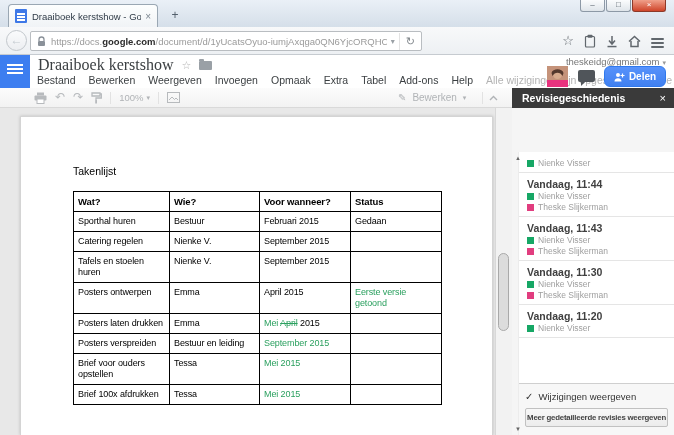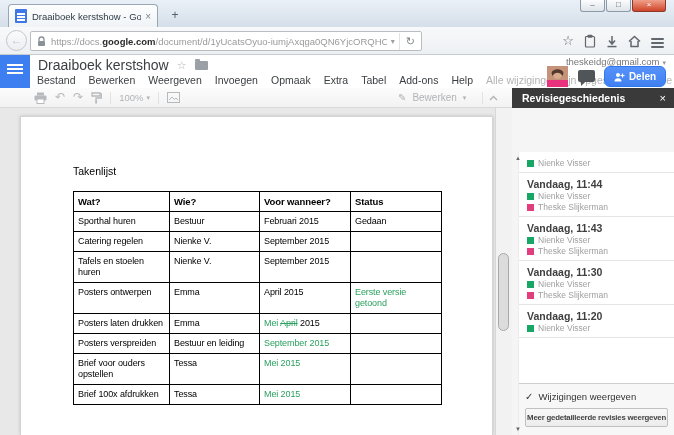--- a/index.html
+++ b/index.html
@@ -48,21 +48,21 @@
   .ni{color:#61676d;font-size:13px;line-height:18px;}
   .hamburger{display:flex;flex-direction:column;gap:2px;padding-top:3px;}
   .hamburger i{width:13px;height:2px;background:#61676d;border-radius:1px;}
 
   
   .docsheader{position:absolute;top:55px;left:0;right:0;height:33px;background:#fff;}
   .docslogo{position:absolute;left:0;top:0;width:30px;height:33px;background:#3d7ef0;}
   .docslogo i{position:absolute;left:7px;top:9px;width:16px;height:2px;background:#fff;
     box-shadow:0 4px 0 #fff,0 8px 0 #fff;}
   .doctitle-row{position:absolute;left:38px;top:2px;display:flex;align-items:center;height:16px;}
-  .doctitle{font-size:14px;color:#3c4043;}
+  .doctitle{font-size:16px;color:#3c4043;font-family:Liberation Serif, serif;}
   .title-star{color:#b8b8b8;font-size:11px;margin-left:8px;}
   .folder{width:13px;height:9px;background:#9aa0a6;border-radius:1px;position:relative;margin-left:8px;}
   .folder::before{content:"";position:absolute;left:0;top:-2px;width:5px;height:2px;background:#9aa0a6;border-radius:1px 1px 0 0;}
   .menubar{position:absolute;left:37px;top:19px;font-size:10.5px;color:#3c4043;white-space:nowrap;}
   .menu-item{margin-right:13px;text-align:center;}
   .save-status{color:#b3b3b3;}
   .account{position:absolute;right:8px;top:1px;font-size:9.5px;color:#777;}
   .acc-caret{font-size:7px;color:#999;margin-left:3px;}
   .avatar{position:absolute;right:106px;top:11px;width:21px;height:21px;overflow:hidden;}
   .comment-btn{position:absolute;right:79px;top:15px;width:17px;height:12px;background:#50555a;border-radius:2px;}

